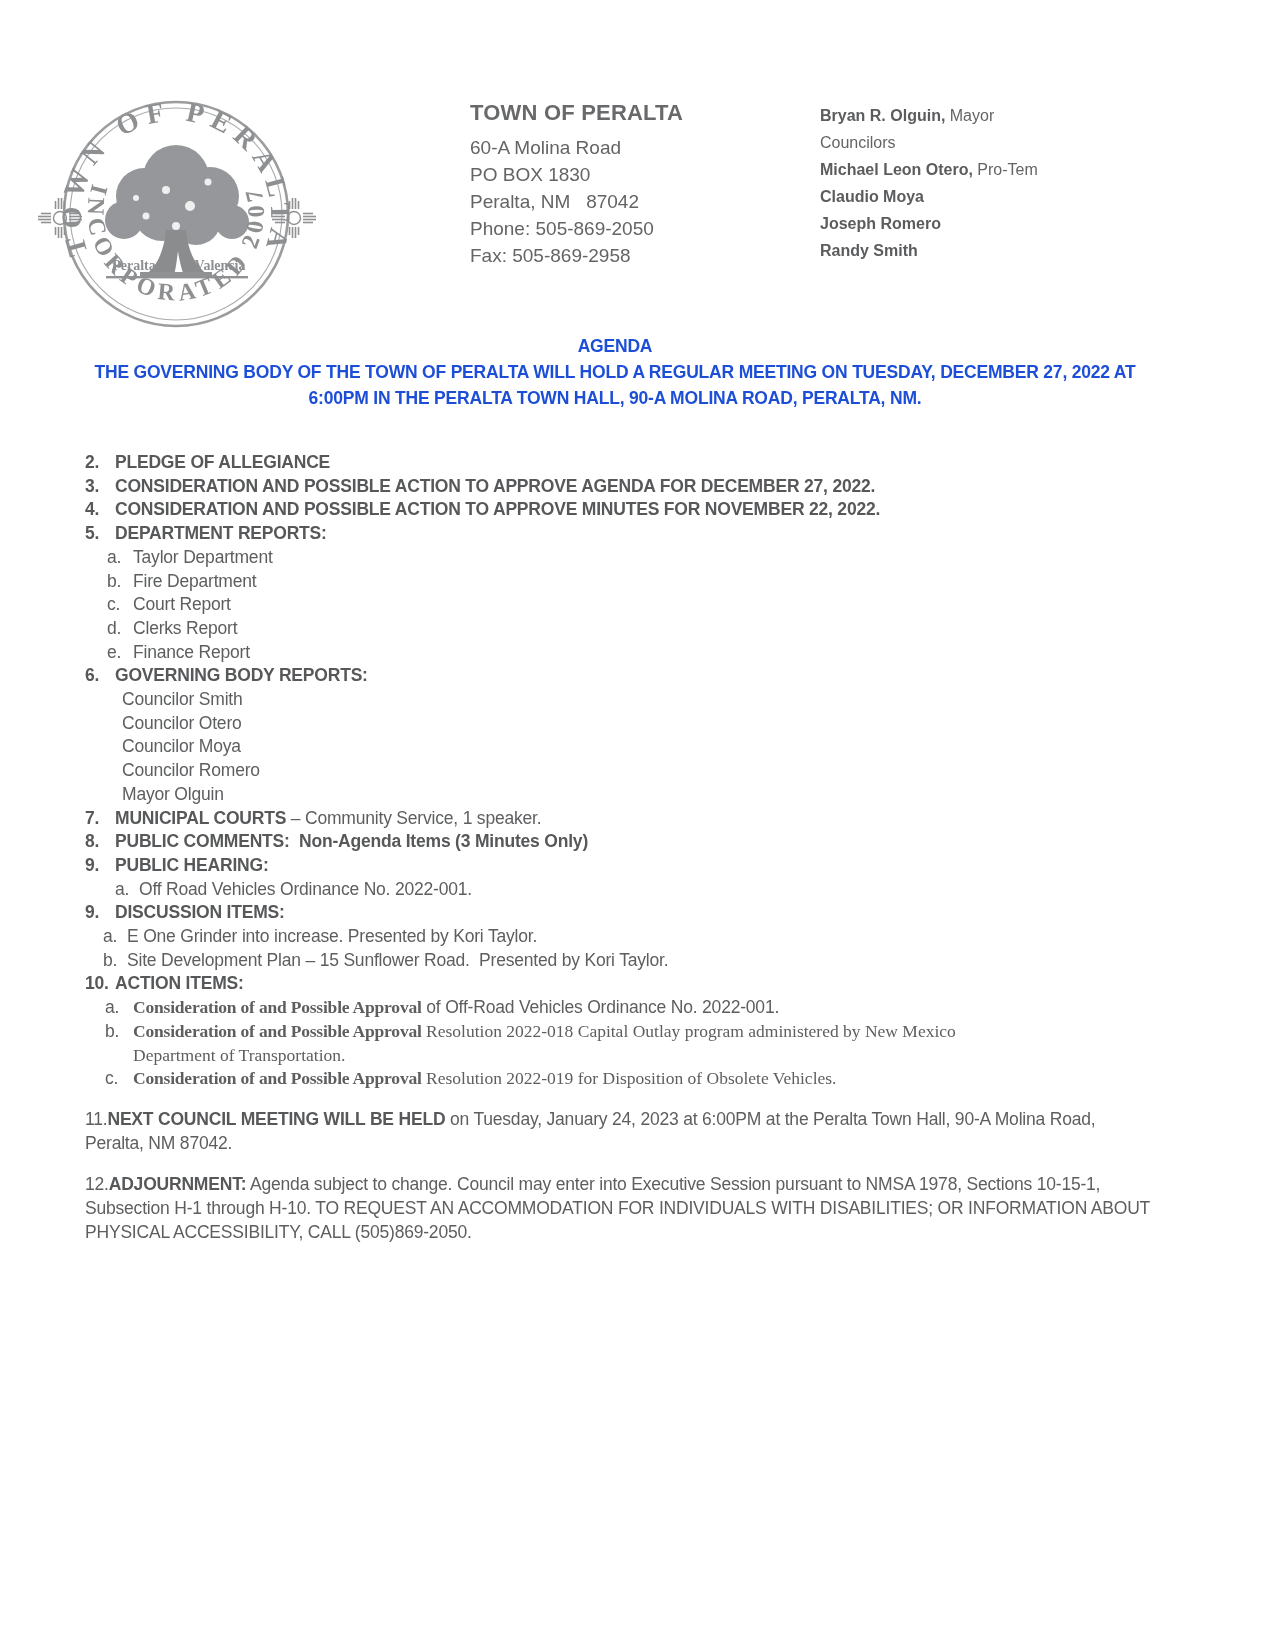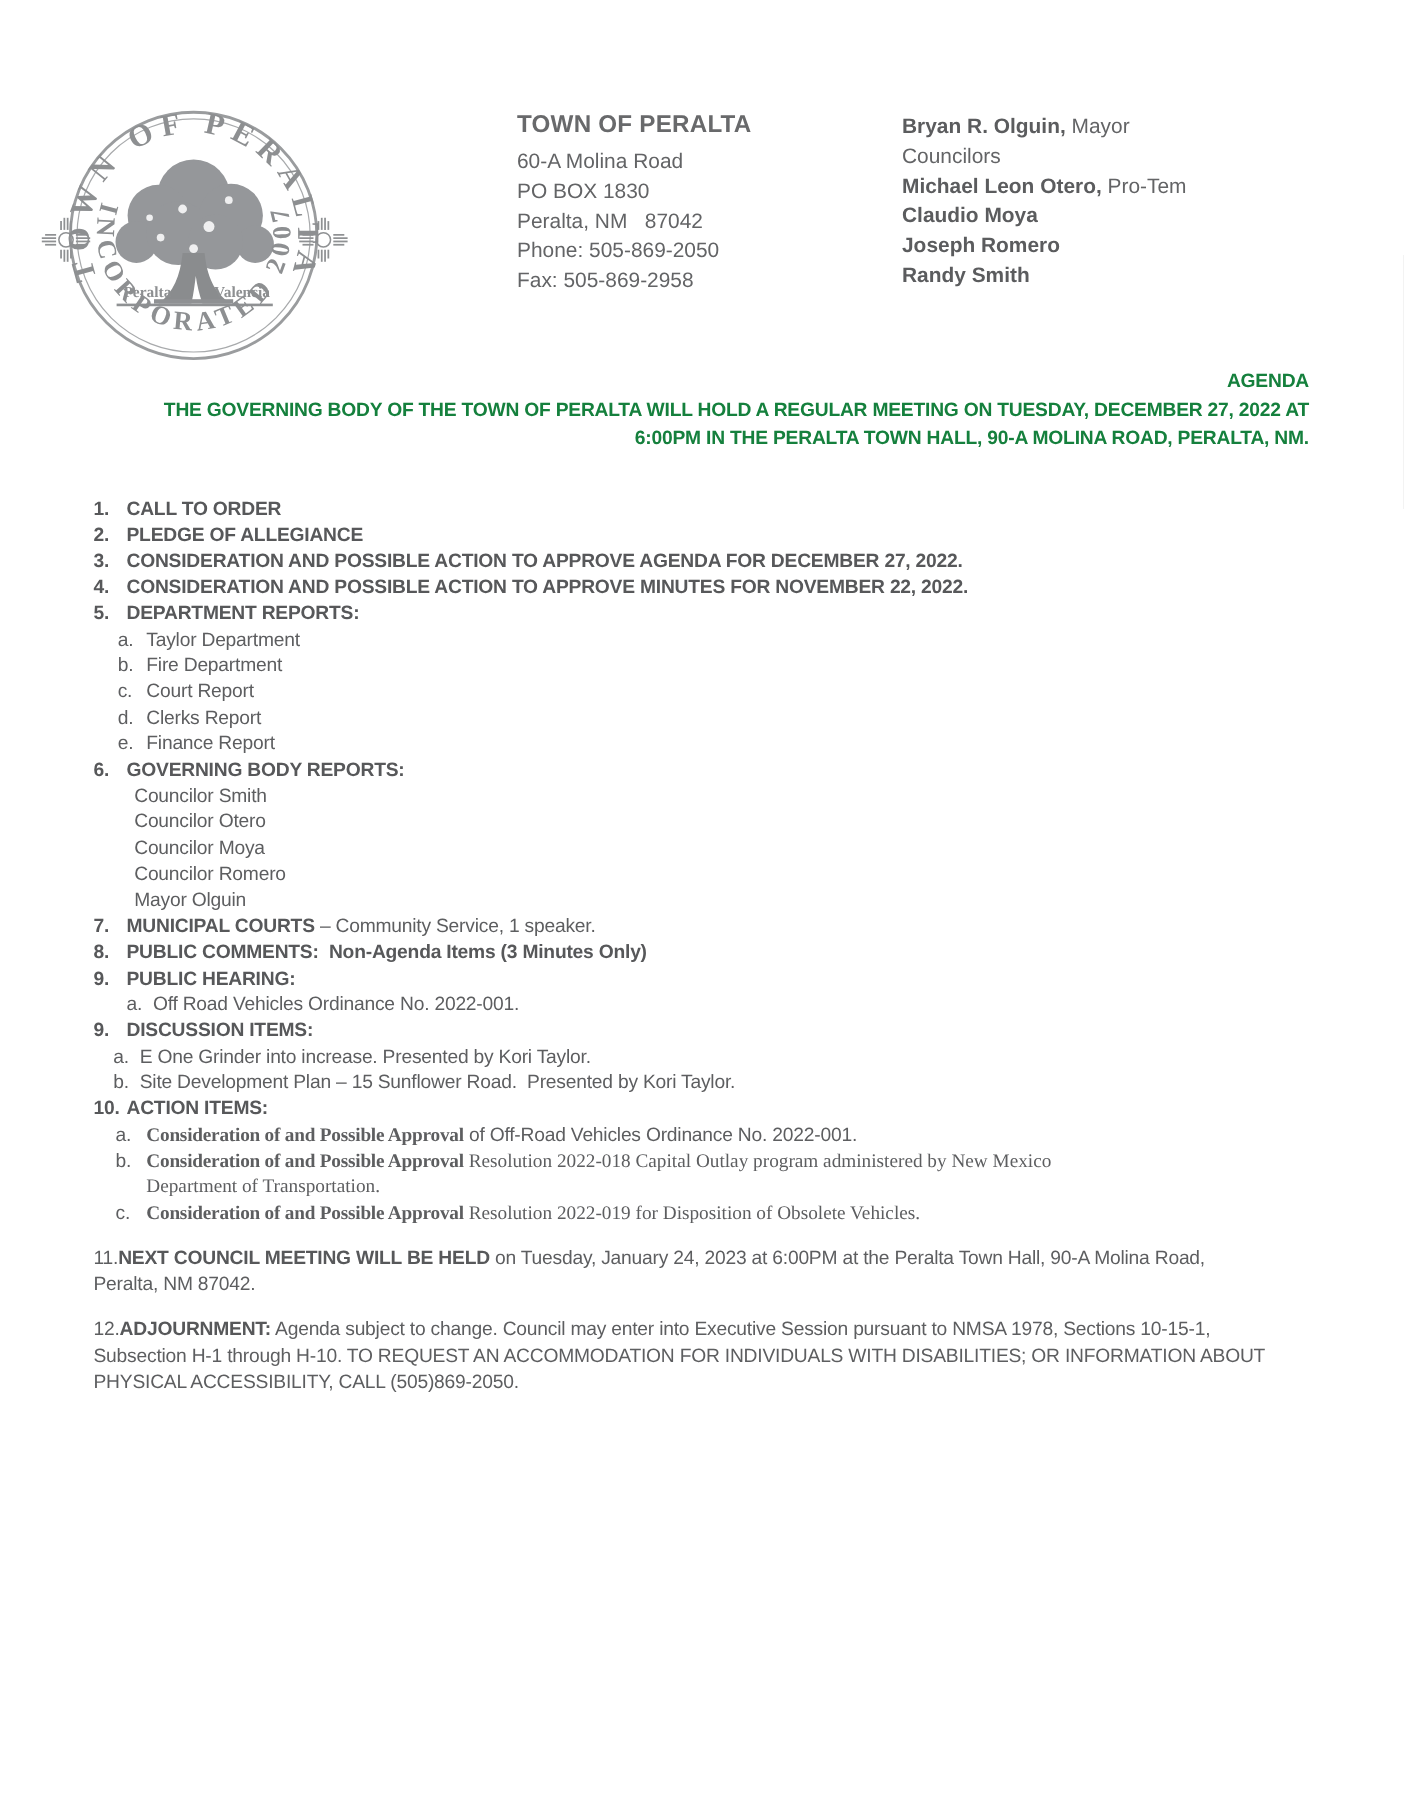--- a/index.html
+++ b/index.html
@@ -12,25 +12,25 @@
     color:#5d5e60;
     overflow:hidden;
   }
   
   .seal { position:absolute; left:48px; top:86px; width:262px; height:262px; overflow:visible; }
   .seal text { font-family:"Liberation Serif", serif; font-weight:bold; fill:#8d8f91; }
   
   .letterhead { position:absolute; left:470px; top:100px; }
   .letterhead .org { font-size:22px; font-weight:bold; color:#68696b; margin-bottom:8px; letter-spacing:0.2px; }
   .letterhead .line { font-size:19px; line-height:27px; color:#636466; }
-  .officials { position:absolute; left:820px; top:102px; font-size:19px; line-height:27px; color:#636466; }
+  .officials { position:absolute; left:820px; top:102px; font-size:16px; line-height:27px; color:#636466; }
   .officials .b { font-weight:bold; color:#5b5c5e; }
   
-  .notice { position:absolute; left:40px; top:333px; width:1150px; text-align:right;
-            font-weight:bold; color:#15803d; font-size:17.5px; line-height:26px; letter-spacing:-0.2px; }
+  .notice { position:absolute; left:40px; top:333px; width:1150px; text-align:center;
+            font-weight:bold; color:#1d4ed8; font-size:17.5px; line-height:26px; letter-spacing:-0.2px; }
   
   .agenda { position:absolute; left:85px; top:451px; width:1125px;
             font-size:17.5px; line-height:23.7px; letter-spacing:-0.2px; color:#5d5e60; }
   .row { min-height:23.7px; }
   .num { display:inline-block; width:30px; font-weight:bold; color:#57585a; }
   .b   { font-weight:bold; color:#57585a; }
   .sub { display:flex; }
   .slabel { flex:0 0 26px; }
   .ind-5  { margin-left:22px; }
   .ind-9a { margin-left:30px; }  .ind-9a .slabel { flex:0 0 24px; }
@@ -142,21 +142,20 @@
   </div>
 
   <div class="notice">
     <div>AGENDA</div>
     <div>THE GOVERNING BODY OF THE TOWN OF PERALTA WILL HOLD A REGULAR MEETING ON TUESDAY, DECEMBER 27, 2022 AT</div>
     <div>6:00PM IN THE PERALTA TOWN HALL, 90-A MOLINA ROAD, PERALTA, NM.</div>
   </div>
 
   <div class="agenda">
 
-    <div class="row"><span class="num">1.</span><span class="b">CALL TO ORDER</span></div>
     <div class="row"><span class="num">2.</span><span class="b">PLEDGE OF ALLEGIANCE</span></div>
     <div class="row"><span class="num">3.</span><span class="b">CONSIDERATION AND POSSIBLE ACTION TO APPROVE AGENDA FOR DECEMBER 27, 2022.</span></div>
     <div class="row"><span class="num">4.</span><span class="b">CONSIDERATION AND POSSIBLE ACTION TO APPROVE MINUTES FOR NOVEMBER 22, 2022.</span></div>
 
     <div class="gap"></div>
 
     <div class="row"><span class="num">5.</span><span class="b">DEPARTMENT REPORTS:</span></div>
     <div class="row sub ind-5">
         <span class="slabel">a.</span>
         <span>Taylor Department</span>

